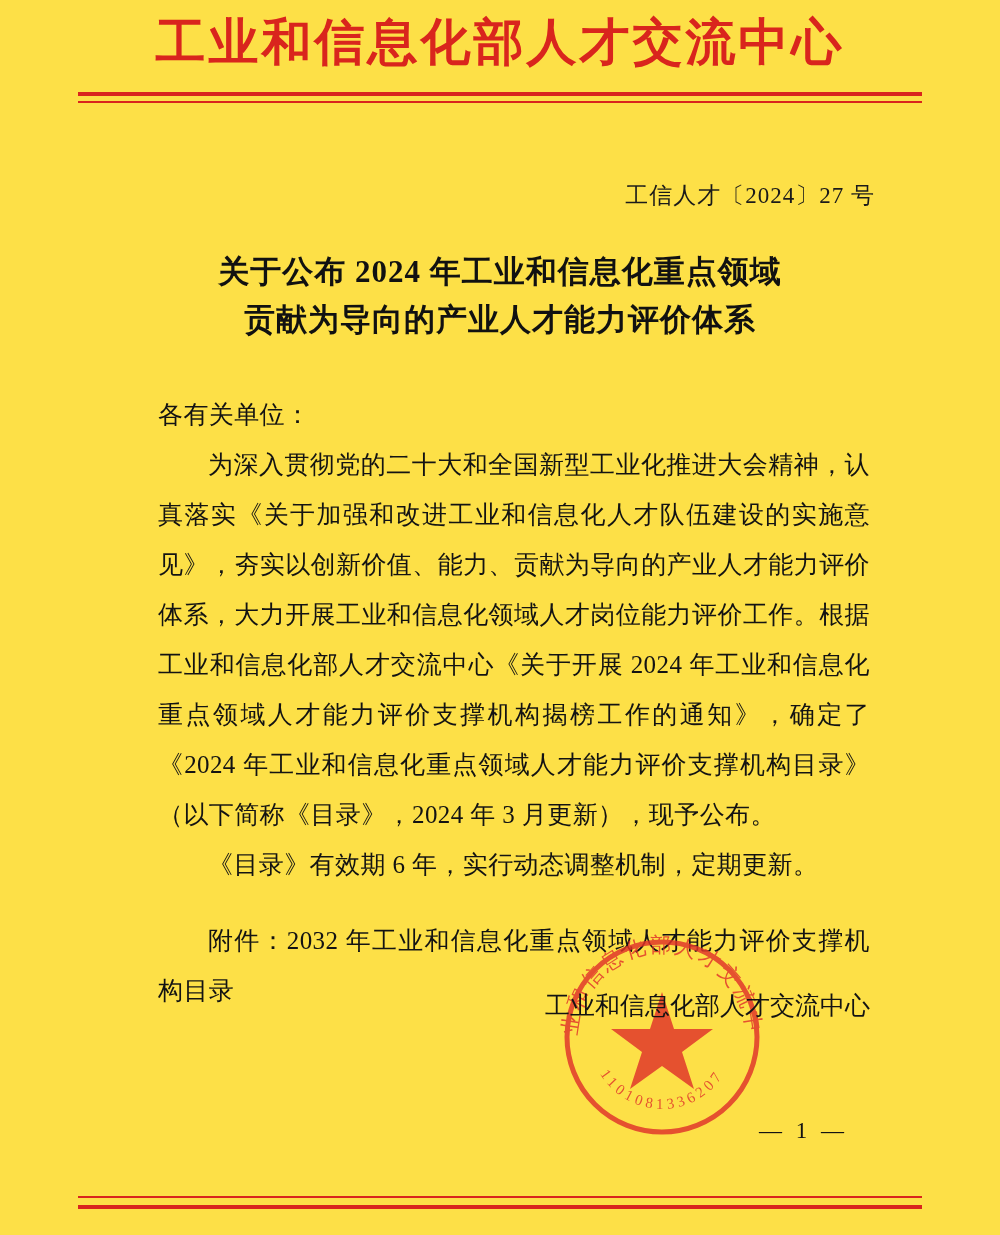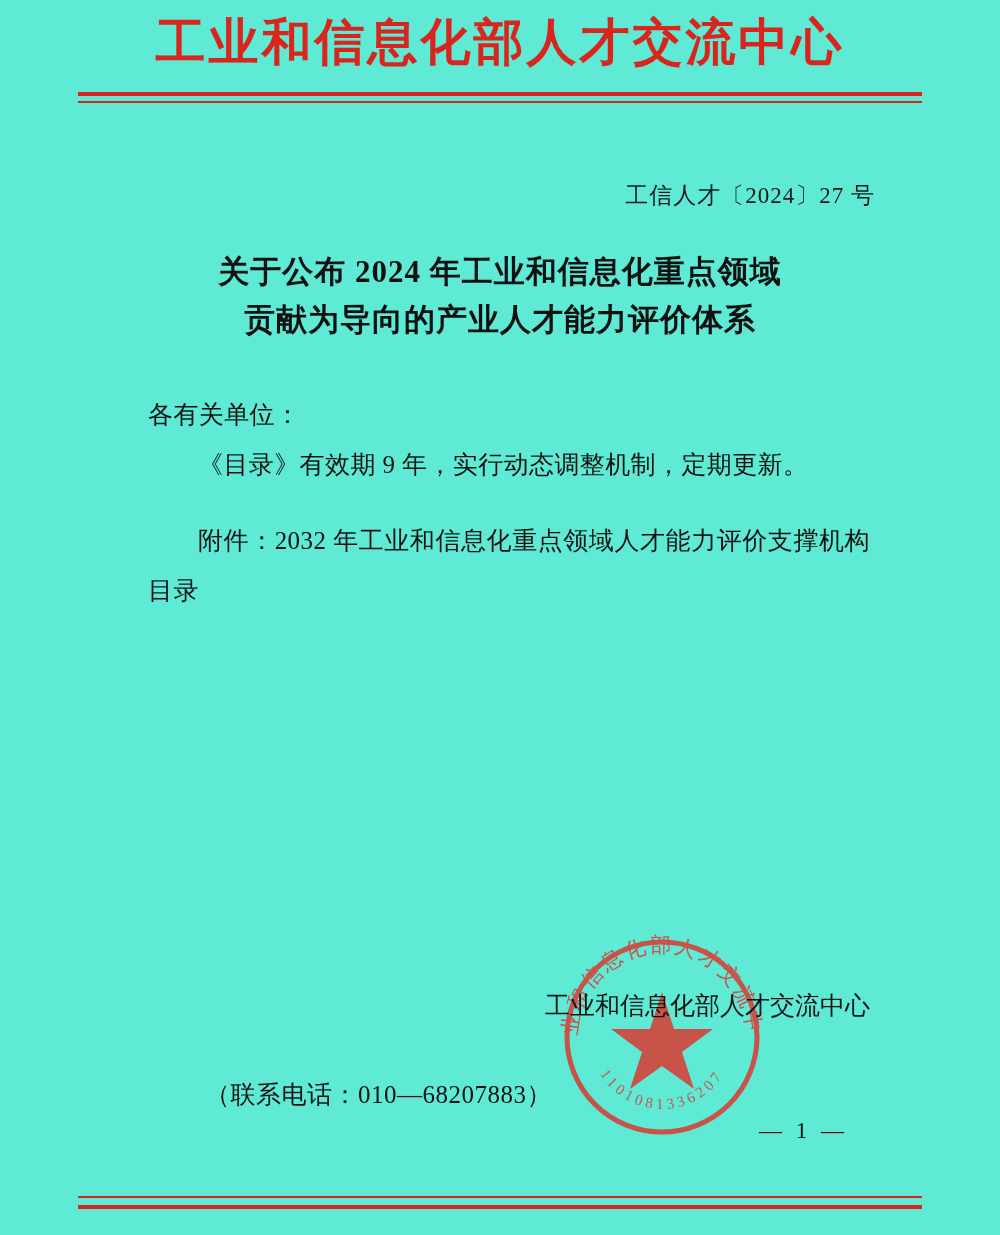--- a/index.html
+++ b/index.html
@@ -5,21 +5,21 @@
   html, body {
     margin: 0;
     padding: 0;
     background: #ffffff;
   }
   .page {
     position: relative;
     width: 1000px;
     height: 1235px;
     margin: 0 auto;
-    background: #5eead4;
+    background: #fde047;
     font-family: "Liberation Serif", "DejaVu Serif", serif;
     color: #111111;
     overflow: hidden;
   }
 
   
   .letterhead {
     position: absolute;
     top: 14px;
     left: 0;
@@ -83,21 +83,21 @@
     position: absolute;
     top: 390px;
     left: 142px;
     width: 728px;
     font-size: 25px;
     line-height: 2.0;
     letter-spacing: 0.4px;
     text-align: justify;
     color: #131313;
   }
-  .para { margin: 0 0 0 6px; }
+  .para { margin: 0 0 0 16px; }
   .indent { text-indent: 2em; }
   .gap-before { margin-top: 26px; }
 
   
   .signature {
     position: absolute;
     top: 982px;
     left: 0;
     width: 1000px;
     text-align: right;
@@ -158,21 +158,22 @@
 
   <div class="doc-number">工信人才〔2024〕27 号</div>
 
   <div class="doc-title">
     <span class="line">关于公布 2024 年工业和信息化重点领域</span>
     <span class="line">贡献为导向的产业人才能力评价体系</span>
   </div>
 
   <div class="body-text">
     <p class="para">各有关单位：</p>
-    <p class="para indent">《目录》有效期 9 年，实行动态调整机制，定期更新。</p>
+    <p class="para indent">为深入贯彻党的二十大和全国新型工业化推进大会精神，认真落实《关于加强和改进工业和信息化人才队伍建设的实施意见》，夯实以创新价值、能力、贡献为导向的产业人才能力评价体系，大力开展工业和信息化领域人才岗位能力评价工作。根据工业和信息化部人才交流中心《关于开展 2024 年工业和信息化重点领域人才能力评价支撑机构揭榜工作的通知》，确定了《2024 年工业和信息化重点领域人才能力评价支撑机构目录》（以下简称《目录》，2024 年 3 月更新），现予公布。</p>
+    <p class="para indent">《目录》有效期 6 年，实行动态调整机制，定期更新。</p>
     <p class="para indent gap-before">附件：2032 年工业和信息化重点领域人才能力评价支撑机构目录</p>
   </div>
 
   <div class="seal">
     <svg width="215" height="215" viewBox="0 0 215 215" xmlns="http://www.w3.org/2000/svg">
       <defs>
         <path id="sealArcTop" d="M 22,107 A 85,85 0 0 1 192,107" fill="none"></path>
         <path id="sealArcBottom" d="M 35,107 A 72,72 0 0 0 179,107" fill="none"></path>
       </defs>
       <g opacity="0.82" fill="none" stroke="#e0322a">
@@ -185,20 +186,19 @@
         </text>
         <polygon points="107,62 119,99 158,99 127,122 139,159 107,136 75,159 87,122 56,99 95,99" fill="#e0322a" stroke="none"></polygon>
       </g>
     </svg>
   </div>
 
   <div class="signature">
     <div>工业和信息化部人才交流中心</div>
   </div>
 
-  <div class="contact">（联系电话：010—68207883）</div>
 
   <div class="page-number">— 1 —</div>
 
   <div class="rule-thin rule-bot-1"></div>
   <div class="rule-thick rule-bot-2"></div>
 
 </div>
 
 </body></html>

